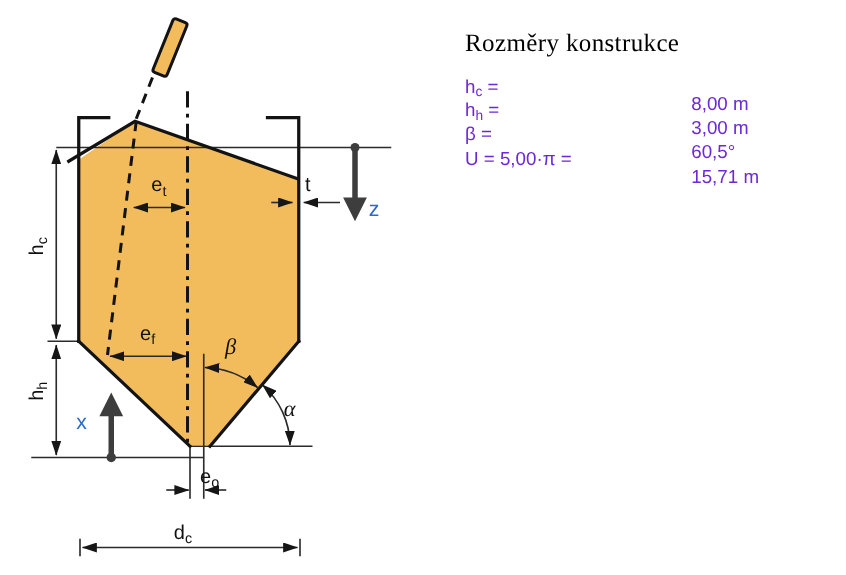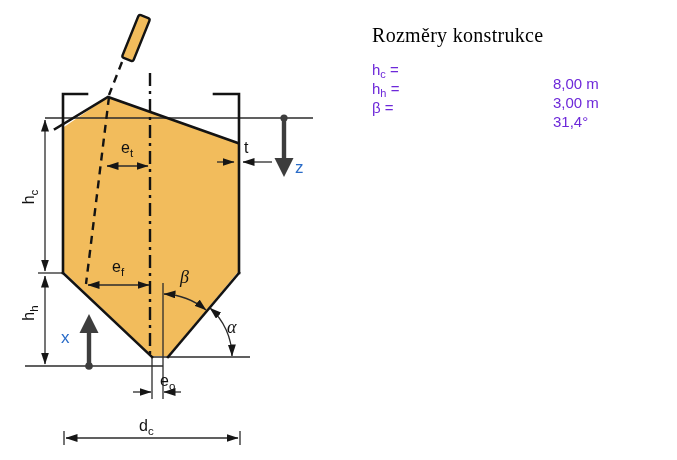--- a/index.html
+++ b/index.html
@@ -106,16 +106,20 @@
     <div class="row">
       <span>h</span><span class="sub">c</span><span> =</span>
       <span class="val">8,00 m</span>
     </div>
     <div class="row">
       <span>h</span><span class="sub">h</span><span> =</span>
       <span class="val">3,00 m</span>
     </div>
     <div class="row">
       <span>β</span><span class="sub"></span><span> =</span>
-      <span class="val">31,4°</span>
+      <span class="val">60,5°</span>
+    </div>
+    <div class="row">
+      <span>U = 5,00·π</span><span class="sub"></span><span> =</span>
+      <span class="val">15,71 m</span>
     </div>
   </div>
 </div>
 
 </body></html>

